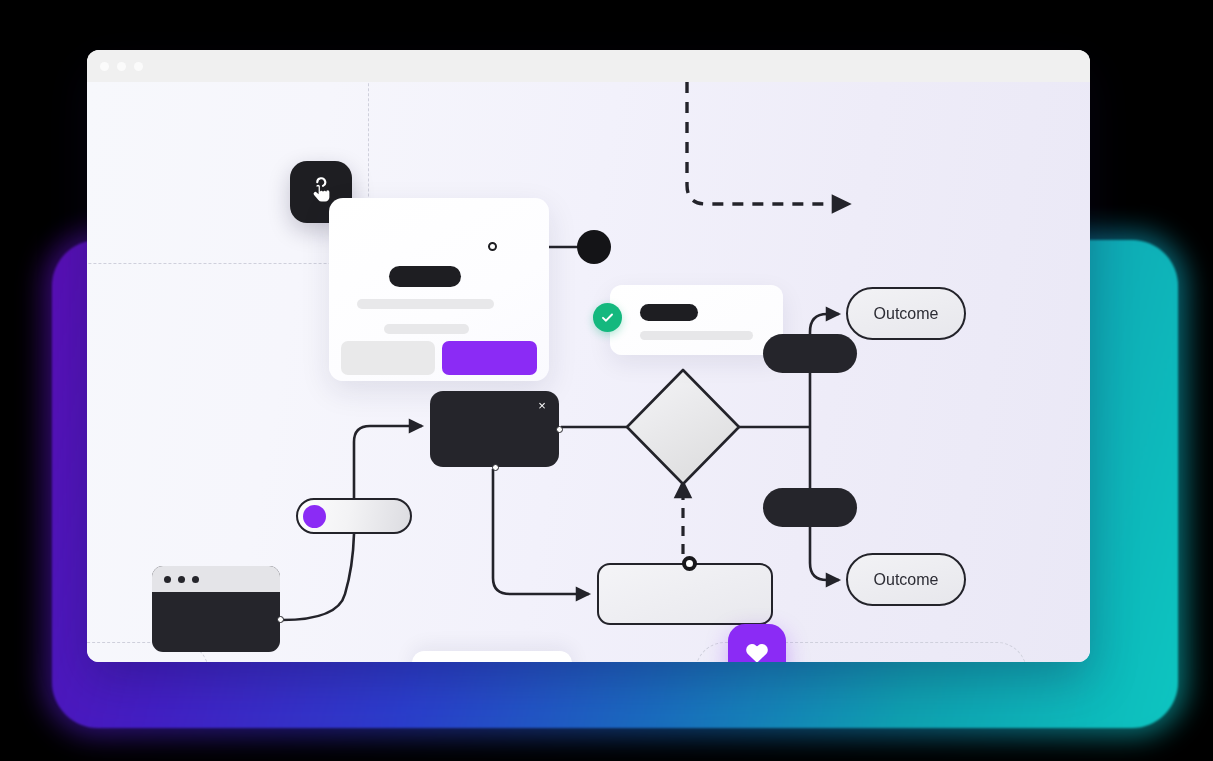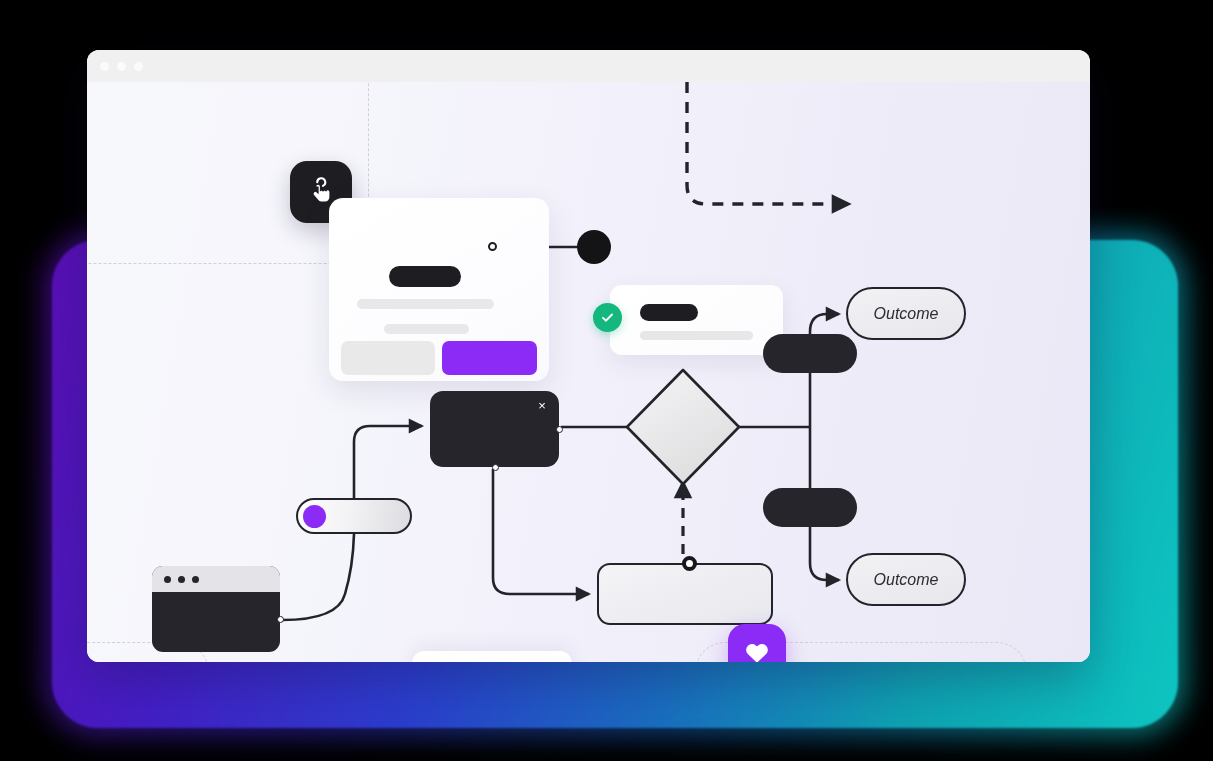--- a/index.html
+++ b/index.html
@@ -254,21 +254,20 @@
     height: 53px;
     border-radius: 27px;
     background: linear-gradient(165deg, #f2f2f5 0%, #e7e7ec 100%);
     border: 2.3px solid #23232a;
     display: flex;
     align-items: center;
     justify-content: center;
     font-size: 16px;
     color: #2c2c34;
     box-sizing: border-box;
-    font-style: italic;
   }
   #outcome-top { left: 759px; top: 205px; width: 120px; }
   #outcome-bottom { left: 759px; top: 471px; width: 120px; }
 
   
   .dark-pill {
     height: 39px;
     border-radius: 20px;
     background: #25252b;
     width: 94px;

